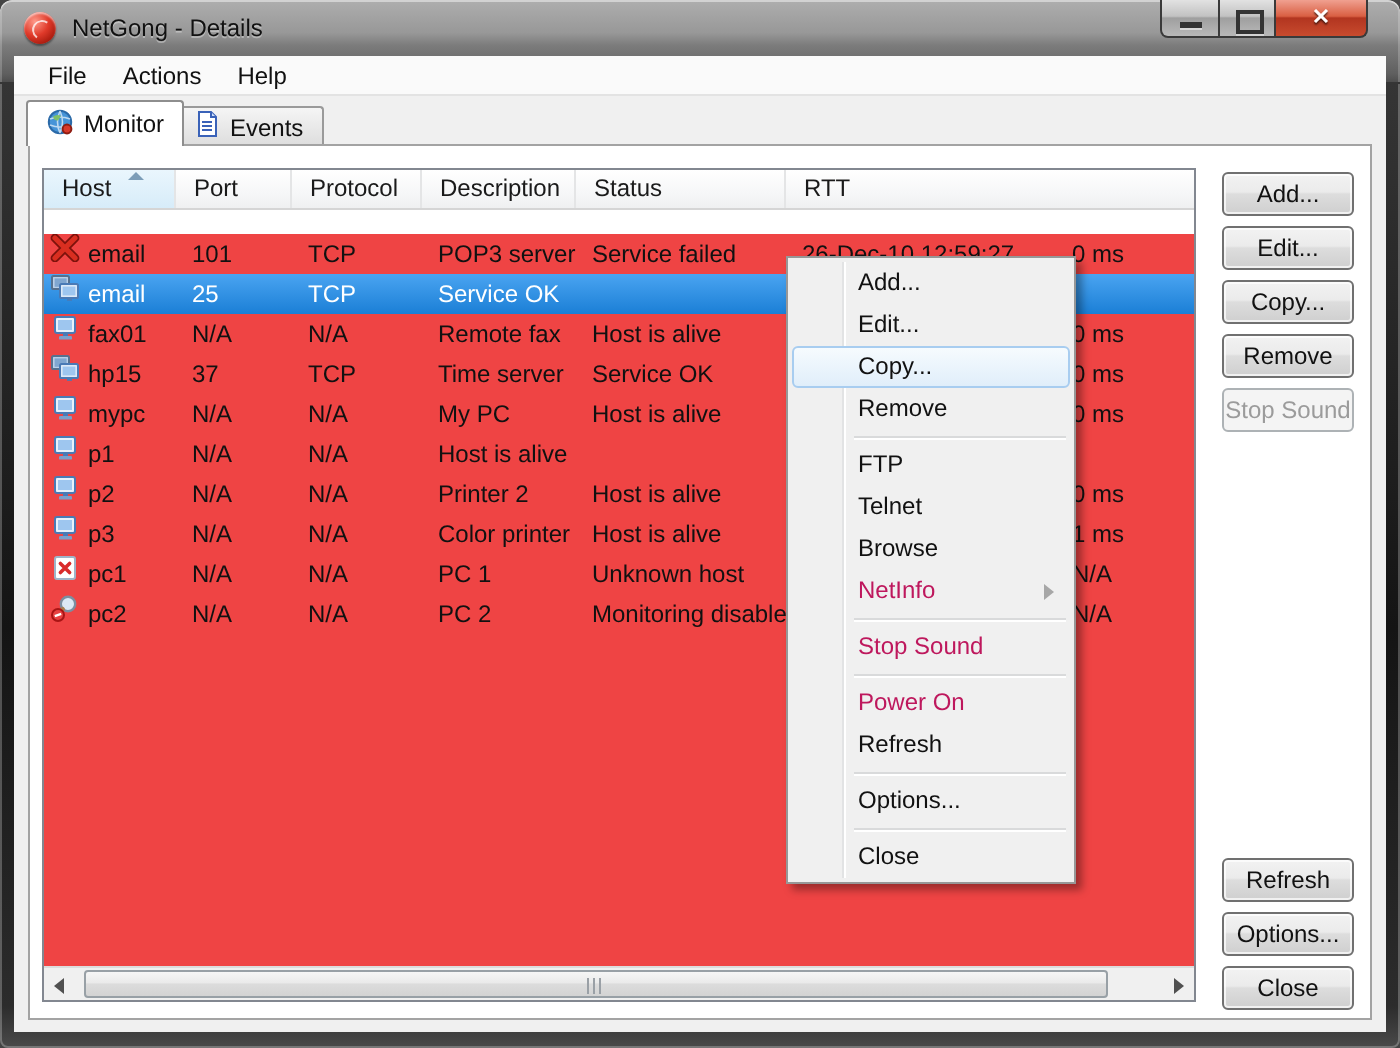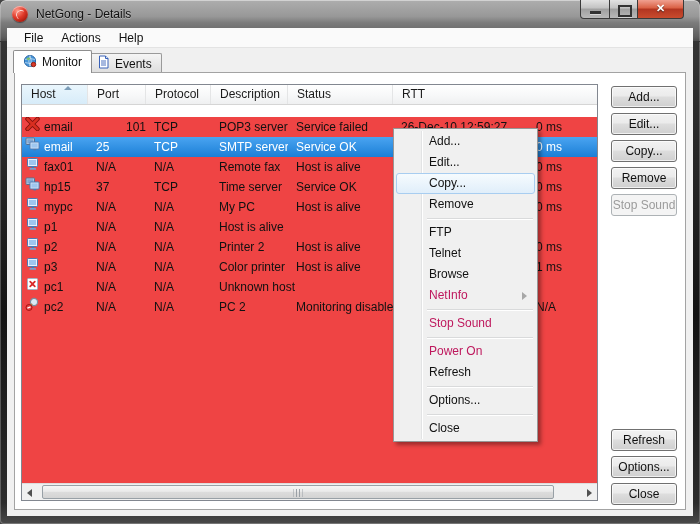--- a/index.html
+++ b/index.html
@@ -125,41 +125,40 @@
           </div>
         <div class="lv-body" id="lv-body">
             <div class="lv-row ">
               <div class="lv-cell host" style="width:66px;">
                 <span><svg width="15" height="14" viewBox="0 0 15 14">
                     <path d="M2.5 2 L12.5 12 M12.5 2 L2.5 12" stroke="#7d120c" stroke-width="4.4" stroke-linecap="round"></path>
                     <path d="M2.5 2 L12.5 12 M12.5 2 L2.5 12" stroke="#d92e20" stroke-width="2.6" stroke-linecap="round"></path>
                   </svg></span>
                 <span>email</span>
               </div>
-              <div class="lv-cell" style="width:58px;text-align:right;">101</div>
+              <div class="lv-cell" style="width:58px;">101</div>
               <div class="lv-cell" style="width:65px;">TCP</div>
               <div class="lv-cell" style="width:77px;">POP3 server</div>
               <div class="lv-cell" style="width:105px;">Service failed</div>
               <div class="lv-cell" style="width:135px;">26-Dec-10 12:59:27</div>
               <div class="lv-cell" style="width:69px;flex:1;">0 ms</div>
             </div>
             <div class="lv-row selected">
               <div class="lv-cell host" style="width:66px;">
                 <span><svg width="15" height="14" viewBox="0 0 15 14">
                     <rect x="1" y="1" width="8.5" height="6.5" rx="0.8" fill="#b9cfe8" stroke="#56718f"></rect>
                     <rect x="2.3" y="2.2" width="6" height="4.2" fill="#7fa6d0"></rect>
                     <rect x="5" y="5" width="9" height="7" rx="0.8" fill="#dce9f7" stroke="#4a7ab5"></rect>
                     <rect x="6.3" y="6.3" width="6.4" height="4.4" fill="#9ec6ef"></rect>
                     <rect x="8.5" y="12" width="2.5" height="1.4" fill="#4a7ab5"></rect>
                   </svg></span>
                 <span>email</span>
               </div>
               <div class="lv-cell" style="width:58px;">25</div>
               <div class="lv-cell" style="width:65px;">TCP</div>
-              <div class="lv-cell" style="width:77px;">SMTP server</div>
               <div class="lv-cell" style="width:105px;">Service OK</div>
               <div class="lv-cell" style="width:135px;"></div>
               <div class="lv-cell" style="width:69px;flex:1;">0 ms</div>
             </div>
             <div class="lv-row ">
               <div class="lv-cell host" style="width:66px;">
                 <span><svg width="15" height="14" viewBox="0 0 15 14">
                     <rect x="2.5" y="1.5" width="10" height="8" rx="1" fill="#e8f1fb" stroke="#4a7ab5"></rect>
                     <rect x="4" y="3" width="7" height="5" fill="#9ec6ef"></rect>
                     <rect x="6.5" y="9.5" width="2.5" height="1.6" fill="#4a7ab5"></rect>
@@ -262,20 +261,21 @@
             <div class="lv-row ">
               <div class="lv-cell host" style="width:66px;">
                 <span><svg width="15" height="14" viewBox="0 0 15 14">
                     <rect x="2.5" y="1.5" width="10" height="11" rx="1" fill="#fff" stroke="#9fb4c8"></rect>
                     <path d="M5.2 4.7 L9.8 9.3 M9.8 4.7 L5.2 9.3" stroke="#d92b2b" stroke-width="1.8" stroke-linecap="round"></path>
                   </svg></span>
                 <span>pc1</span>
               </div>
               <div class="lv-cell" style="width:58px;">N/A</div>
               <div class="lv-cell" style="width:65px;">N/A</div>
+              <div class="lv-cell" style="width:77px;">PC 1</div>
               <div class="lv-cell" style="width:105px;">Unknown host</div>
               <div class="lv-cell" style="width:135px;"></div>
               <div class="lv-cell" style="width:69px;flex:1;">N/A</div>
             </div>
             <div class="lv-row ">
               <div class="lv-cell host" style="width:66px;">
                 <span><svg width="15" height="14" viewBox="0 0 15 14">
                     <circle cx="9" cy="5" r="3.6" fill="#dce9f5" stroke="#7c8ea0" stroke-width="1.2"></circle>
                     <line x1="6.4" y1="7.6" x2="3.6" y2="10.4" stroke="#a87f4f" stroke-width="2.2" stroke-linecap="round"></line>
                     <circle cx="4" cy="10.5" r="3" fill="#e84040" stroke="#a81414"></circle>

